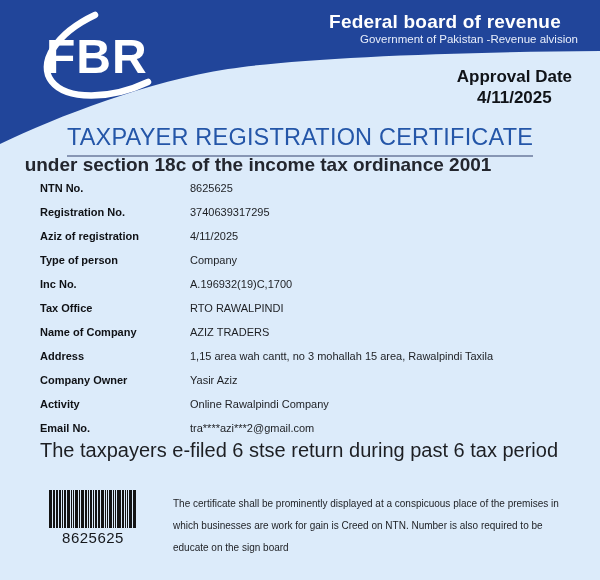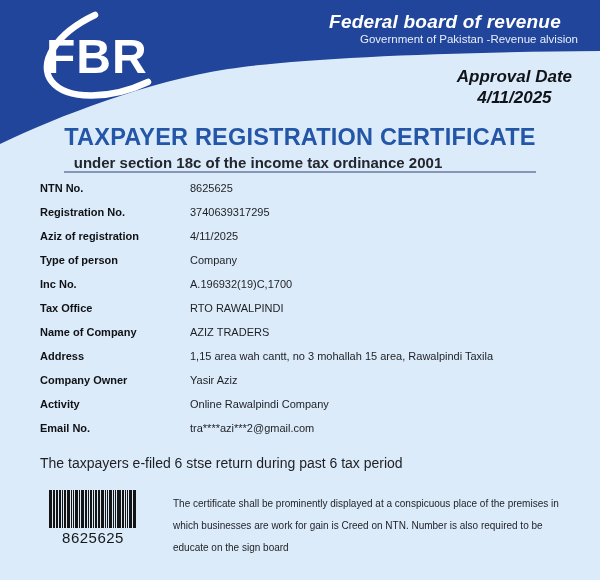--- a/index.html
+++ b/index.html
@@ -5,35 +5,35 @@
   html,body{margin:0;padding:0;background:#ffffff;}
   body{width:600px;height:580px;font-family:"Liberation Sans","DejaVu Sans",sans-serif;}
   .certificate{position:relative;width:600px;height:580px;background:#dcebfa;overflow:hidden;}
 
   
   .header-curve{position:absolute;top:0;left:0;width:600px;height:150px;display:block;}
 
   .logo-svg{position:absolute;top:5px;left:10px;width:180px;height:110px;}
 
   .header-right{position:absolute;top:11px;right:22px;text-align:center;color:#ffffff;}
-  .org-name{font-size:19px;font-weight:bold;letter-spacing:.2px;line-height:21px;font-style:italic;}
+  .org-name{font-size:19px;font-weight:bold;letter-spacing:.2px;line-height:21px;}
   .org-subtitle{font-size:11.5px;line-height:14px;color:#e8eefb;margin-left:48px;}
 
-  .approval{position:absolute;top:66px;right:28px;text-align:center;color:#101318;font-weight:bold;font-size:17px;line-height:21px;font-style:italic;}
+  .approval{position:absolute;top:66px;right:28px;text-align:center;color:#101318;font-weight:bold;font-size:17px;line-height:21px;}
 
   .title-wrap{position:absolute;top:124px;left:0;width:600px;text-align:center;}
-  .title{display:inline-block;font-size:23.5px;font-weight:bold;color:#2456a8;letter-spacing:.2px;padding-bottom:20px;border-bottom:2px solid #8796b4;}
-  .subtitle{position:absolute;top:154px;left:0;width:516px;text-align:center;font-size:15px;font-weight:bold;color:#23262e;}
+  .title{display:inline-block;font-size:23.5px;font-weight:normal;color:#2456a8;letter-spacing:.2px;padding-bottom:4px;border-bottom:2px solid #8796b4;}
+  .subtitle{position:absolute;top:154px;left:0;width:516px;text-align:center;font-size:19px;font-weight:bold;color:#23262e;}
 
   .fields{position:absolute;top:180px;left:40px;width:540px;}
   .field-row{display:flex;margin-bottom:7px;font-size:11px;line-height:17px;}
   .field-label{width:150px;flex:0 0 150px;font-weight:bold;color:#0f1115;}
   .field-value{color:#1d1f23;max-width:340px;}
 
-  .filing-note{position:absolute;top:455px;left:40px;font-size:14px;color:#1d1f23;}
+  .filing-note{position:absolute;top:439px;left:40px;font-size:20px;color:#1d1f23;}
 
   .barcode-block{position:absolute;top:490px;left:49px;width:88px;text-align:center;}
   .barcode-bars{display:flex;align-items:stretch;height:38px;justify-content:center;}
   .barcode-bars .bar{background:#141414;margin-right:1px;}
   .barcode-value{font-size:15px;color:#16181c;margin-top:1px;letter-spacing:.5px;}
 
   .footer-notice{position:absolute;top:493px;left:173px;width:404px;font-size:10px;line-height:22px;color:#1d1f23;}
 </style>
 </head>
 <body>

